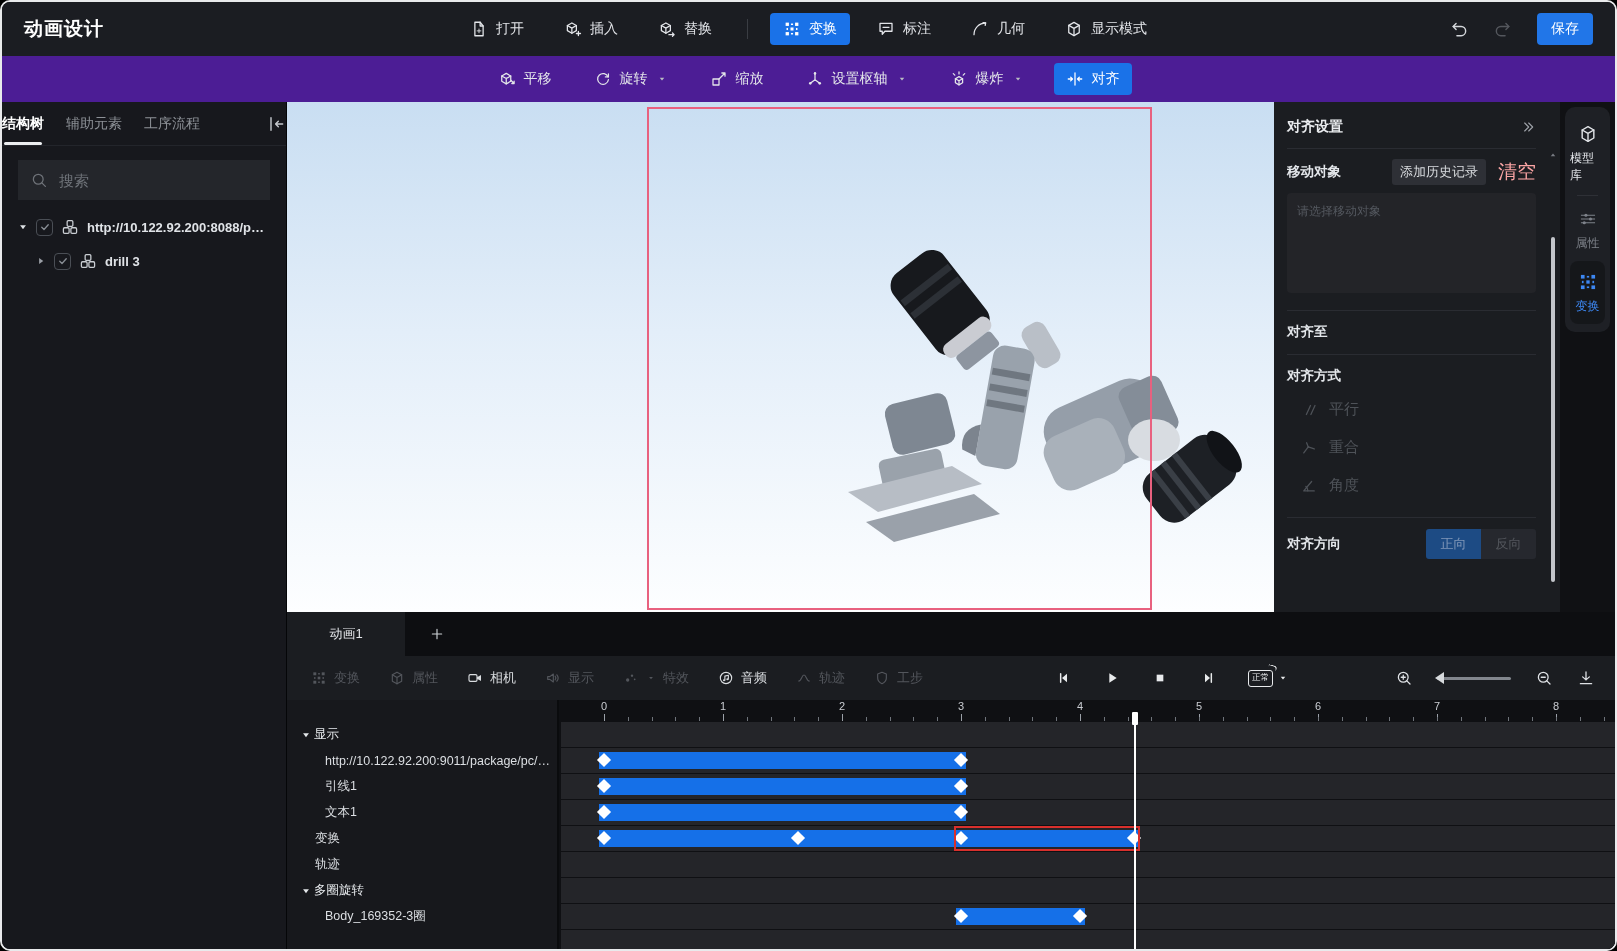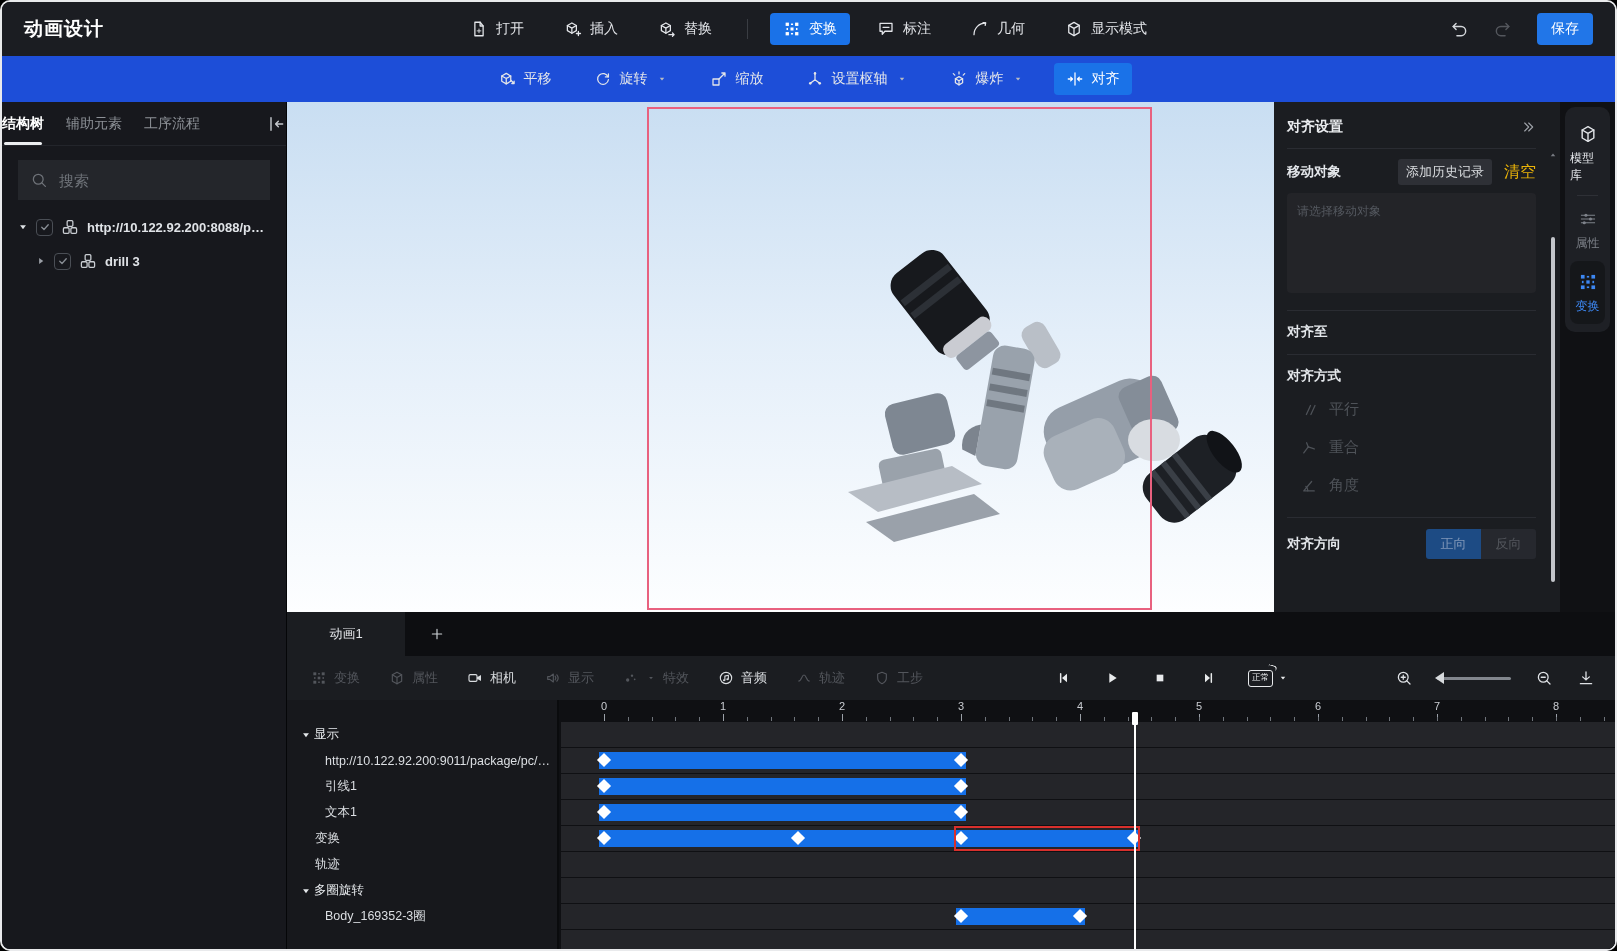--- a/index.html
+++ b/index.html
@@ -20,21 +20,21 @@
   .top-menu{position:absolute;left:455px;display:flex;align-items:center;gap:14px}
   .menu-item{display:flex;align-items:center;gap:8px;color:#e3e5e9;font-size:14px;padding:7px 13px;border-radius:4px;cursor:default}
   .menu-item.active{background:var(--accent);color:#fff}
   .vdiv{width:1px;height:20px;background:#3a3d43;margin:0 8px}
   .top-right{margin-left:auto;display:flex;align-items:center;gap:24px}
   .hist{color:#d4d7db;display:flex}
   .hist.off{color:#54575d}
   .save-btn{background:var(--save);color:#fff;border:0;font-size:14px;padding:7px 14px;border-radius:4px;font-family:inherit}
 
   
-  .subbar{position:absolute;left:0;top:54px;right:0;height:46px;background:#1d4ed8;display:flex;align-items:center;justify-content:center;gap:18px;z-index:9}
+  .subbar{position:absolute;left:0;top:54px;right:0;height:46px;background:#4c1d95;display:flex;align-items:center;justify-content:center;gap:18px;z-index:9}
   .sub-item{display:flex;align-items:center;gap:8px;color:#e3e5e9;font-size:14px;padding:7px 12px;border-radius:4px}
   .sub-item.active{background:var(--accent);color:#fff}
   .sub-item .dd{color:#b9bdc3}
 
   
   .left-panel{position:absolute;left:0;top:100px;width:285px;bottom:0;background:#17181d;border-right:1px solid #050608}
   .lp-tabs{height:44px;display:flex;align-items:center;padding:0 0;gap:22px;border-bottom:1px solid #23252b}
   .lp-tab{font-size:14px;color:#8d9197;height:100%;display:flex;align-items:center;position:relative}
   .lp-tab.active{color:#fff;font-weight:bold}
   .lp-tab.active::after{content:"";position:absolute;left:2px;right:2px;bottom:0;height:3px;background:#eceef0;border-radius:2px}
@@ -57,21 +57,21 @@
 
   
   .align-panel{position:absolute;left:1272px;top:100px;width:286px;height:510px;background:#1b1d21;padding:10px 24px 0 13px;overflow:hidden}
   .ap-header{height:30px;display:flex;align-items:center;color:#e9ebee;font-size:14px;font-weight:bold}
   .ap-header .chev{margin-left:auto;color:#9da1a8;display:flex}
   .ap-hr{border:0;border-top:1px solid #2a2c32;margin:6px 0 0}
   .ap-hr.m{margin:13px 0 0}
   .ap-row1{margin-top:10px;display:flex;align-items:center}
   .ap-label{color:#e3e6ea;font-size:13.5px;font-weight:bold}
   .add-history{margin-left:auto;background:#2e3036;color:#d9dcdf;font-size:13px;padding:4px 8px;border-radius:3px}
-  .clear-btn{color:#eab308;font-size:16px;margin-left:12px}
+  .clear-btn{color:#fca5a5;font-size:19px;margin-left:12px}
   .ap-textarea{margin-top:8px;width:100%;height:100px;background:#232428;border:0;border-radius:4px;resize:none;padding:10px;font-size:12px;color:#cfd2d7;font-family:inherit;outline:0}
   .ap-textarea::placeholder{color:#54585f}
   .ap-sec-label{margin-top:12px;color:#e3e6ea;font-size:13.5px;font-weight:bold}
   .ap-input-row{margin-top:10px;display:flex;height:36px;border-radius:4px;overflow:hidden}
   .ap-input-row input{flex:1;background:#232428;border:0;outline:0;padding:0 12px;color:#cfd2d7;font-size:14px;font-family:inherit}
   .ap-input-row input::placeholder{color:#54585f}
   .pick-btn{width:40px;background:#34373d;display:flex;align-items:center;justify-content:center;color:#a0a4ab}
   .method{display:flex;align-items:center;gap:11px;height:37px;color:#4e5258;font-size:15px;padding-left:13px;margin-top:1px}
   .methods{margin-top:6px}
   .dir-row{margin-top:10px;height:32px;display:flex;align-items:center}

